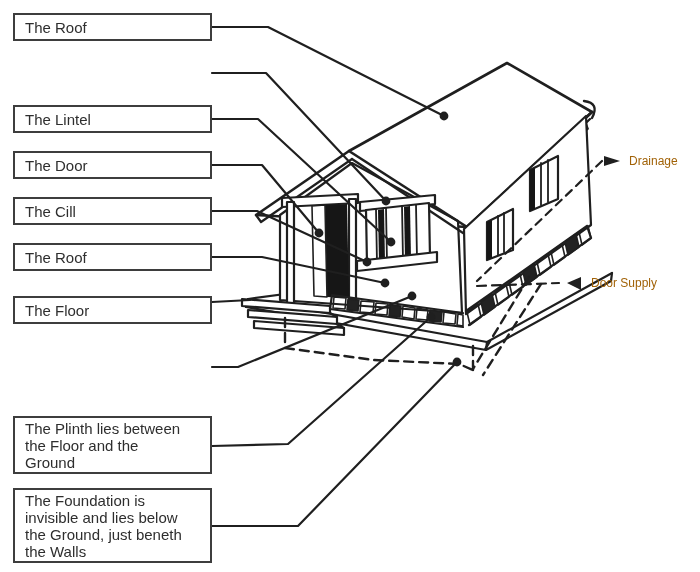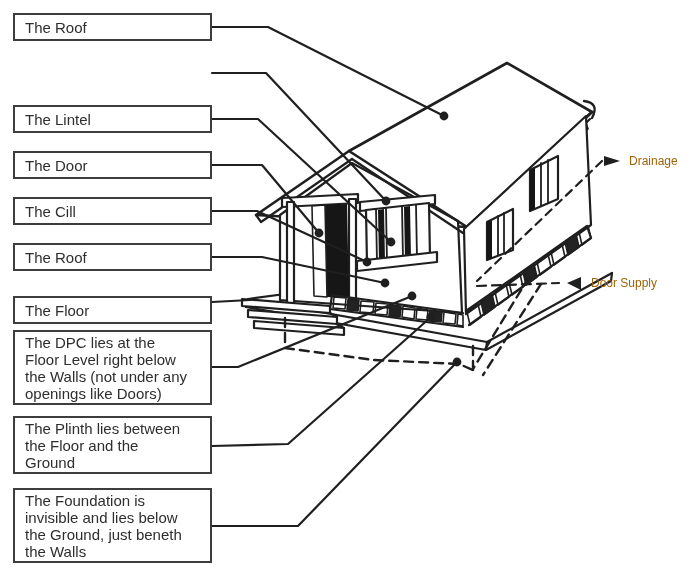--- a/index.html
+++ b/index.html
@@ -155,24 +155,20 @@
       <circle cx="457" cy="362" r="4.4"></circle>
     </g>
   </svg>
 
   <div class="lbox single" style="top:13px"><span>The Roof</span></div>
   <div class="lbox single" style="top:105px"><span>The Lintel</span></div>
   <div class="lbox single" style="top:197px"><span>The Cill</span></div>
   <div class="lbox single" style="top:151px"><span>The Door</span></div>
   <div class="lbox single" style="top:243px"><span>The Roof</span></div>
   <div class="lbox single" style="top:296px"><span>The Floor</span></div>
-  <div class="lbox" style="top:330px;height:75px"><span>The DPC lies at the
-Floor Level right below
-the Walls (not under any
-openings like Doors)</span></div>
   <div class="lbox" style="top:416px;height:58px"><span>The Plinth lies between
 the Floor and the
 Ground</span></div>
   <div class="lbox" style="top:488px;height:75px"><span>The Foundation is
 invisible and lies below
 the Ground, just beneth
 the Walls</span></div>
 
   <div class="ann" style="left:629px;top:152px">Drainage</div>
   <div class="ann" style="left:591px;top:274px">Door Supply</div>

